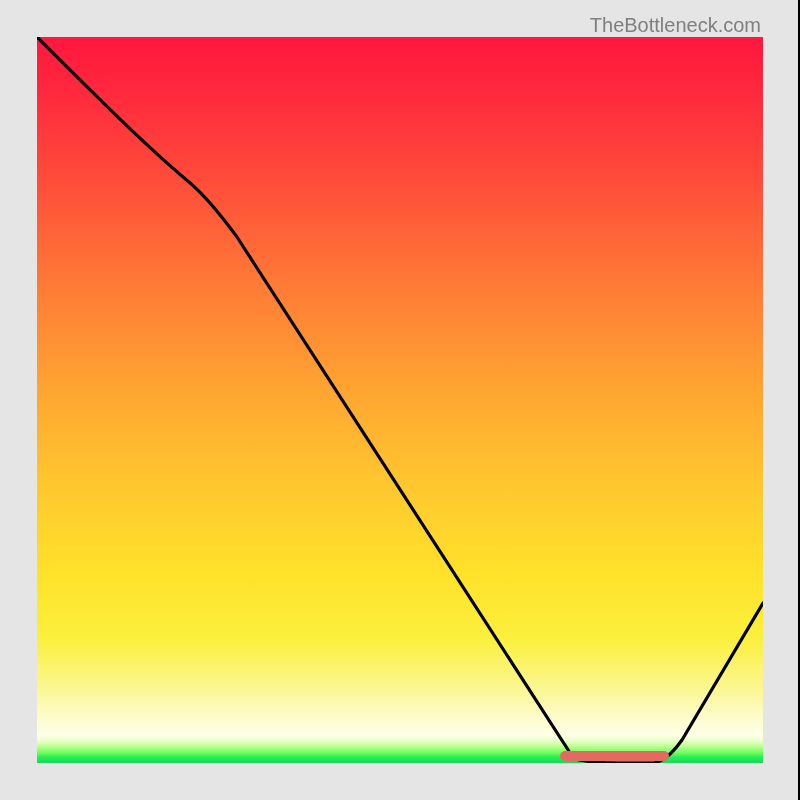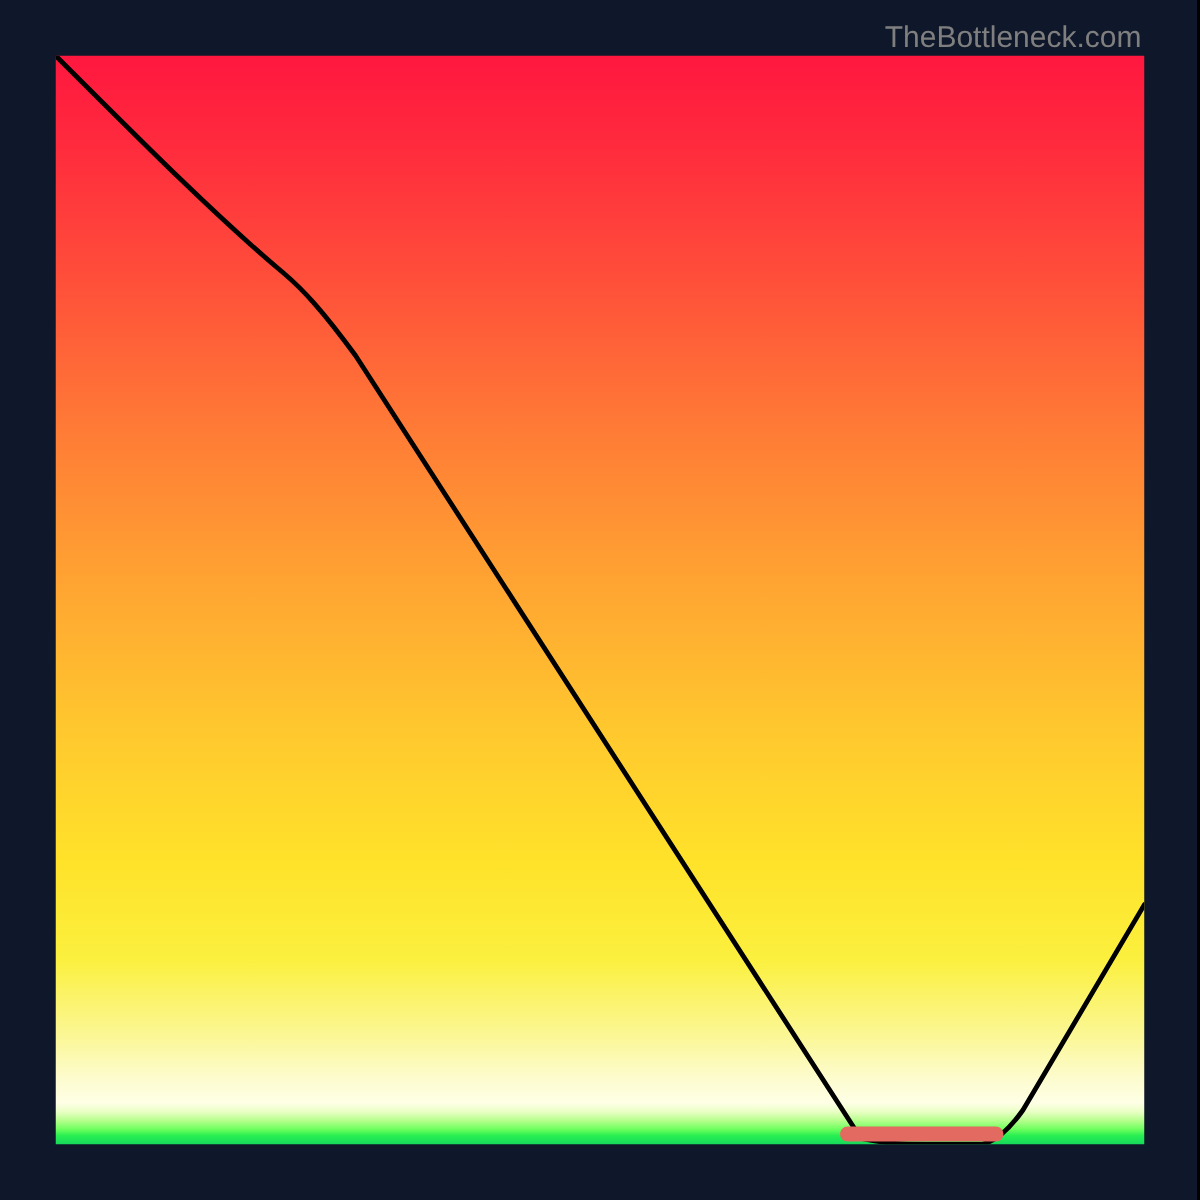--- a/index.html
+++ b/index.html
@@ -8,21 +8,21 @@
     width: 800px;
     height: 800px;
     background: #000000;
     overflow: hidden;
     font-family: Arial, Helvetica, sans-serif;
   }
   .stage {
     position: relative;
     width: 798px;
     height: 800px;
-    background: #0f172a;
+    background: #e5e5e5;
   }
   .plot-area {
     position: absolute;
     left: 37px;
     top: 37px;
     width: 726px;
     height: 726px;
     overflow: hidden;
   }
   .gradient-fill {

